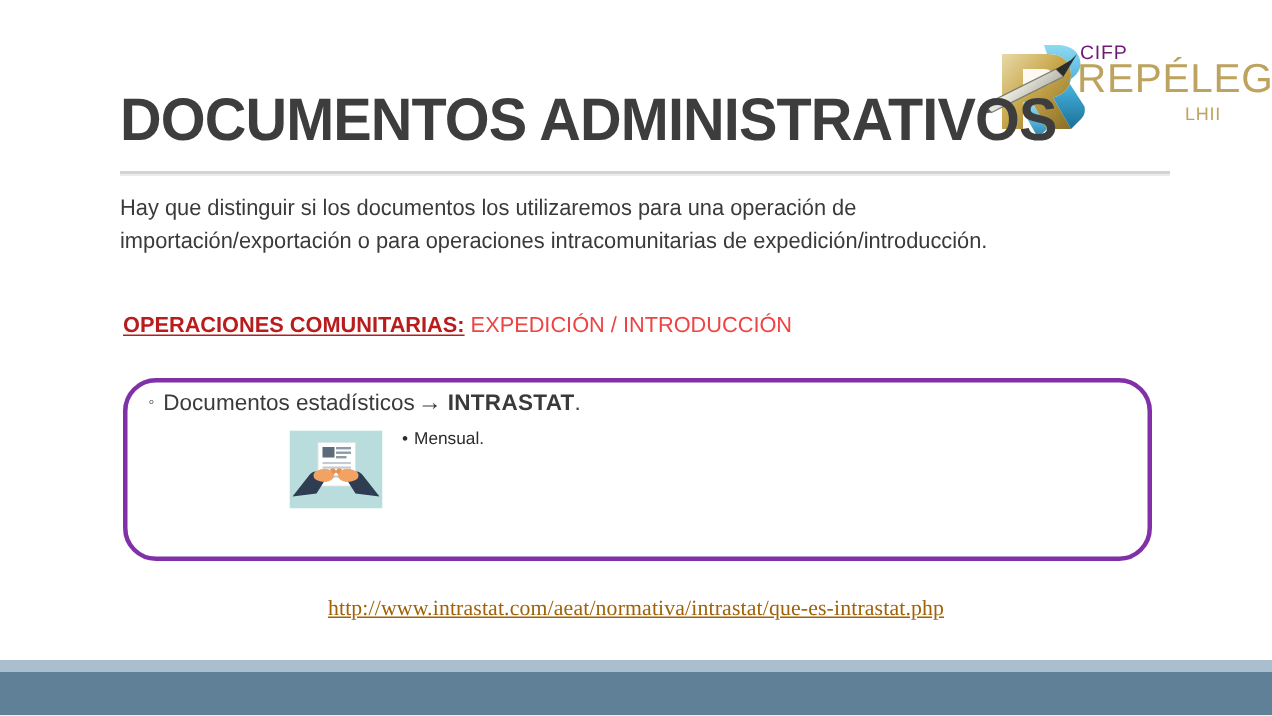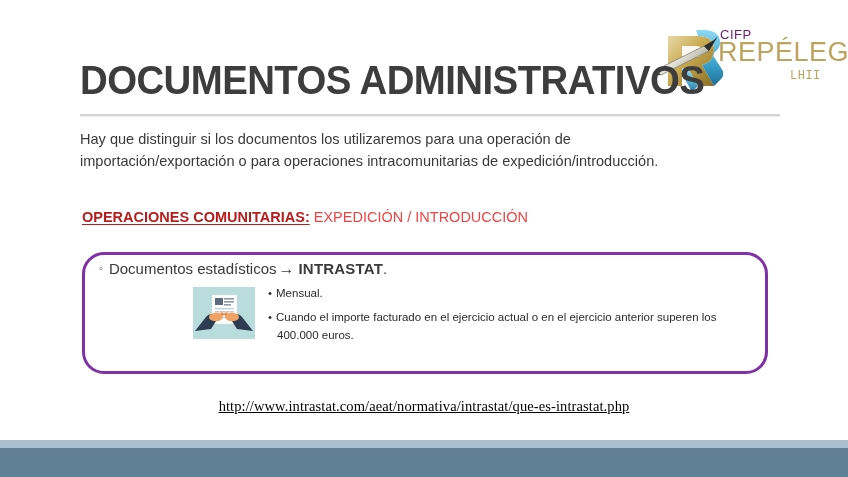--- a/index.html
+++ b/index.html
@@ -61,21 +61,21 @@
     font-weight: normal;
     letter-spacing: 0.5px;
     color: #bda35e;
     line-height: 1;
     white-space: nowrap;
   }
   .logo-lhii {
     position: absolute;
     left: 72px;
     top: 46px;
-    font-family: Liberation Mono, monospace;
+    font-family: Liberation Sans, sans-serif;
     font-size: 12px;
     letter-spacing: 0.5px;
     color: #bda35e;
     line-height: 1;
   }
 
   
   .title {
     position: absolute;
     left: 80px;
@@ -207,21 +207,21 @@
 
   
   .link {
     position: absolute;
     left: 0px;
     top: 398px;
     width: 848px;
     text-align: center;
     font-family: "Liberation Serif", serif;
     font-size: 14.5px;
-    color: #000000;
+    color: #a16207;
     text-decoration: underline;
     letter-spacing: 0.1px;
     cursor: pointer;
   }
 
   
   .footer-light {
     position: absolute;
     left: 0;
     top: 440px;
@@ -326,23 +326,20 @@
 
         <path d="M27 26 Q30 24 31 27 Q31 29 29 29 Z" fill="#e8904b"></path>
         <path d="M35 26 Q32 24 31 27 Q31 29 33 29 Z" fill="#e8904b"></path>
       </svg>
     </div>
 
     <div class="sub-list">
       <div class="sub-item">
         <span class="dot">•</span><span>Mensual.</span>
       </div>
-      <div class="sub-item">
-        <span class="dot">•</span><span>Cuando el importe facturado en el ejercicio actual o en el ejercicio anterior superen los 400.000 euros.</span>
-      </div>
     </div>
   </div>
 
   <div class="link">http://www.intrastat.com/aeat/normativa/intrastat/que-es-intrastat.php</div>
 
   <div class="footer-light"></div>
   <div class="footer-dark"></div>
 
 </div>
 

